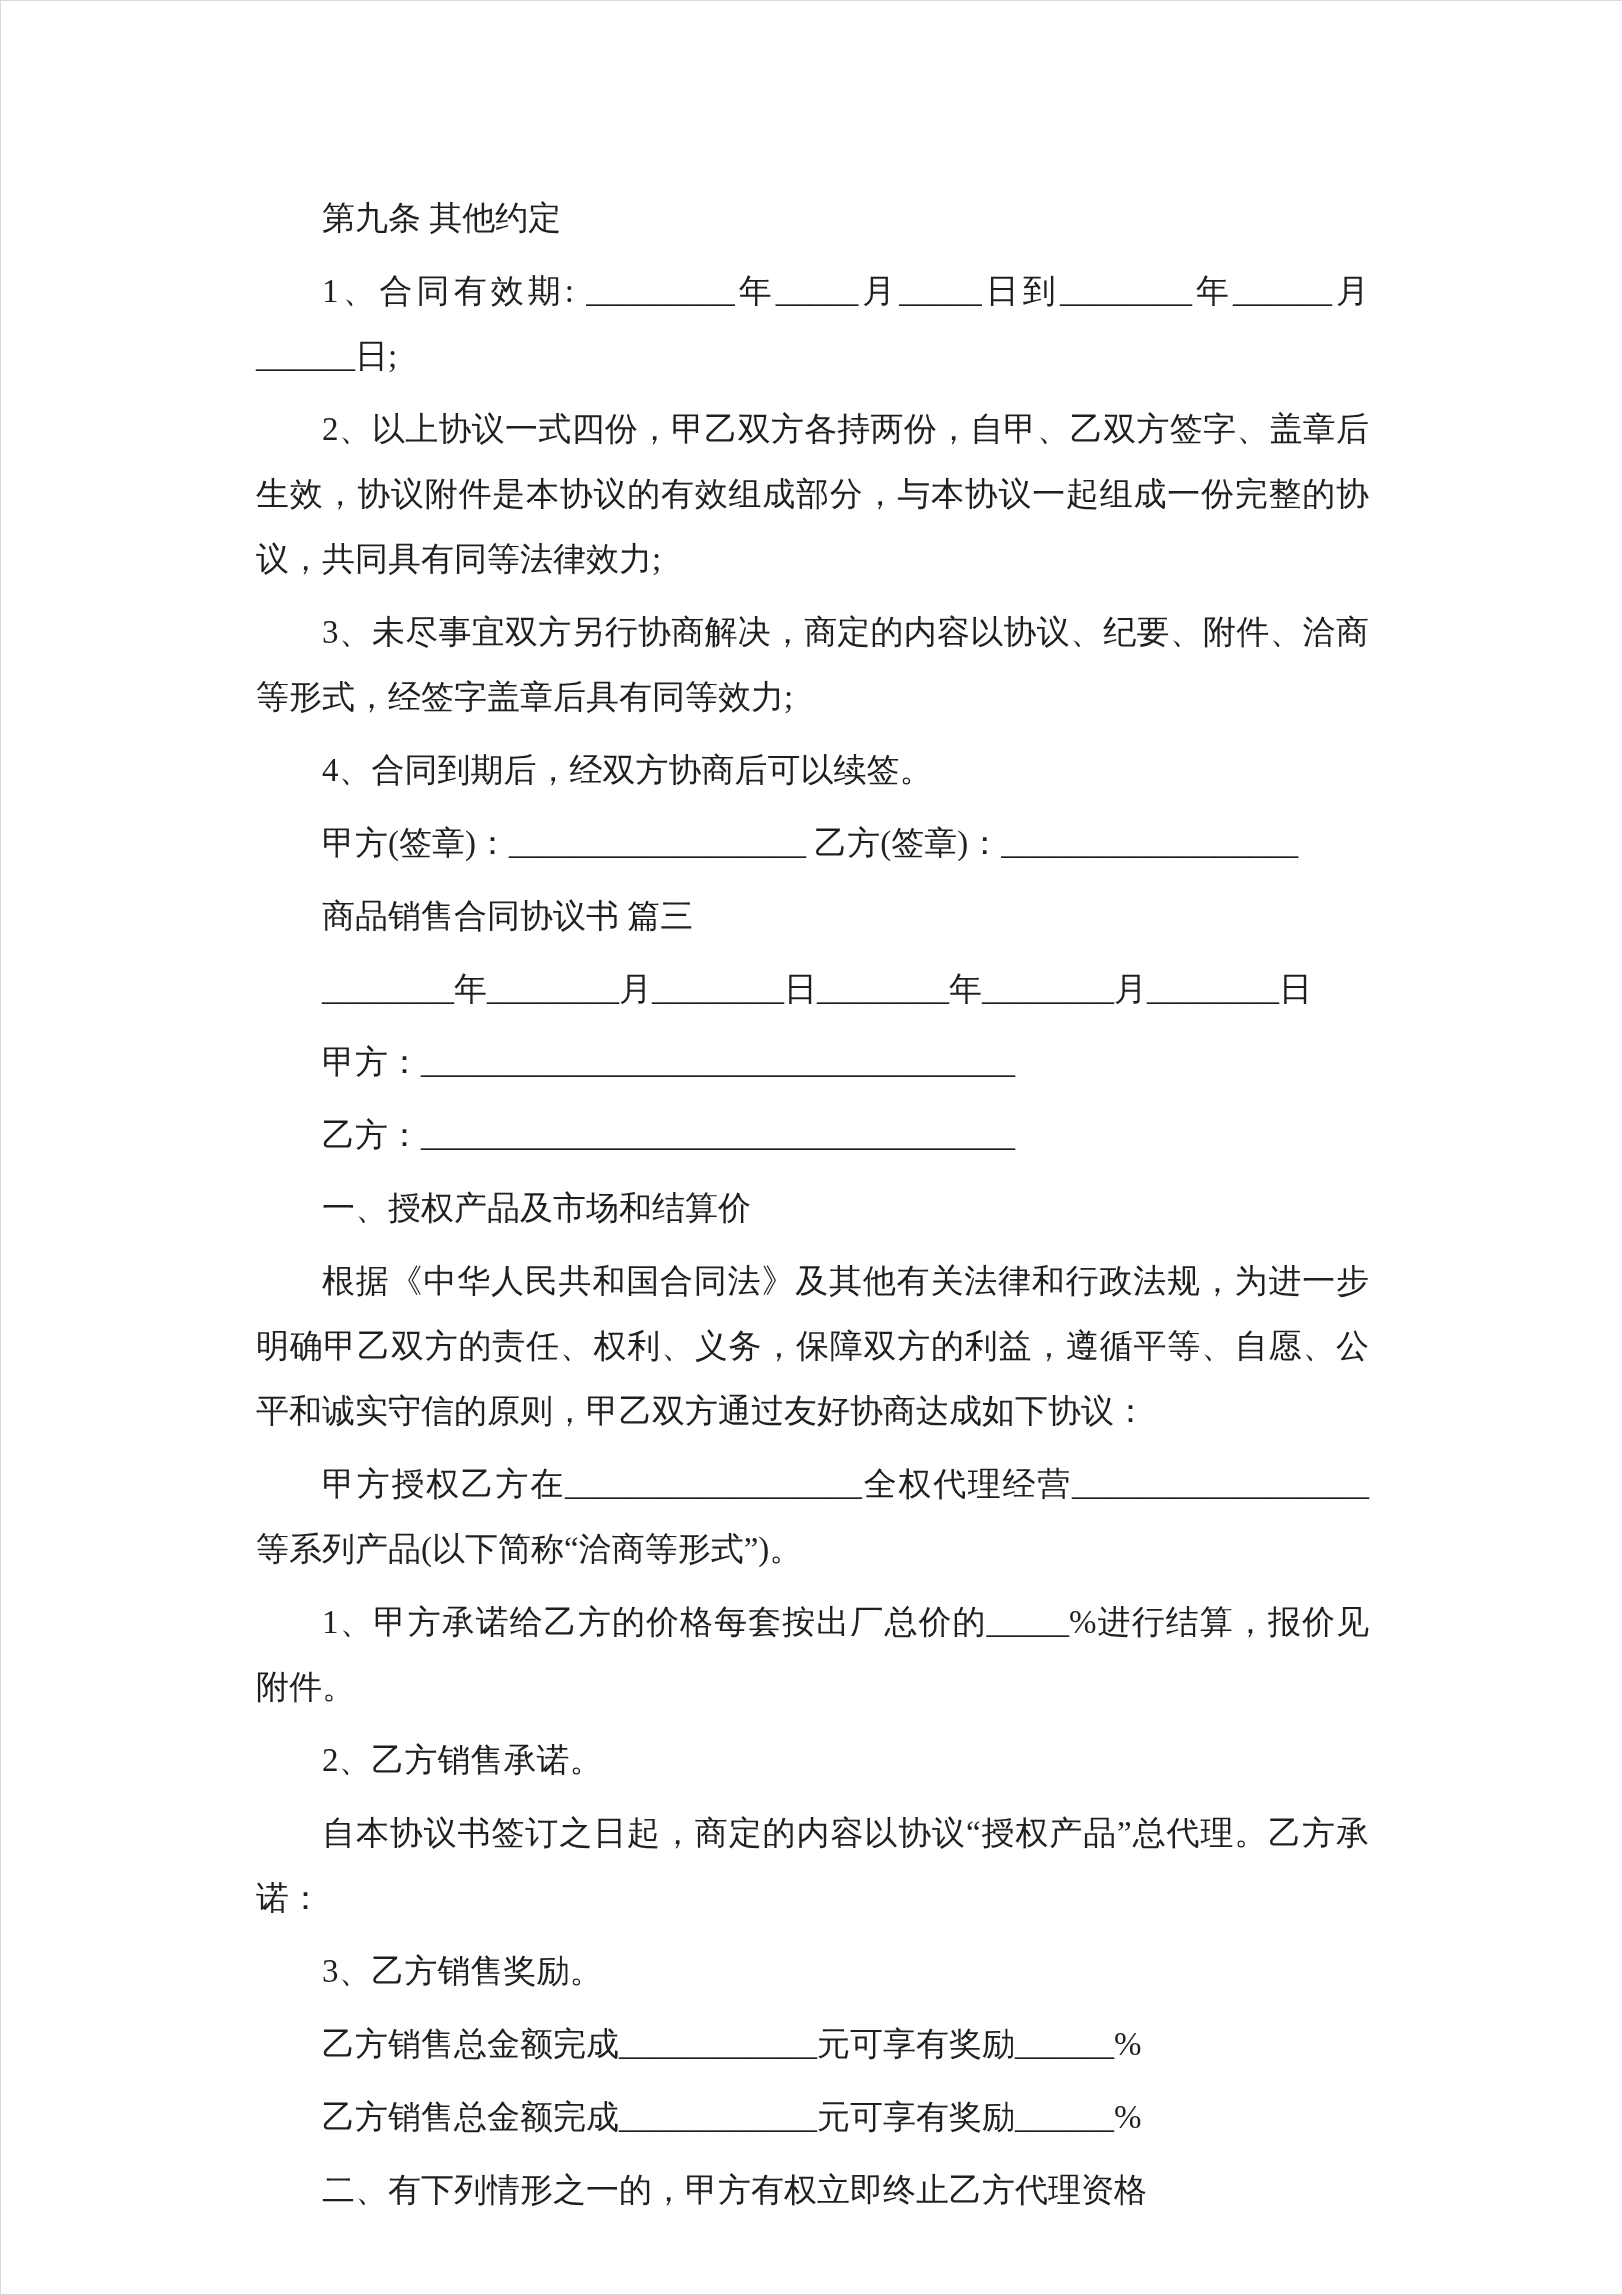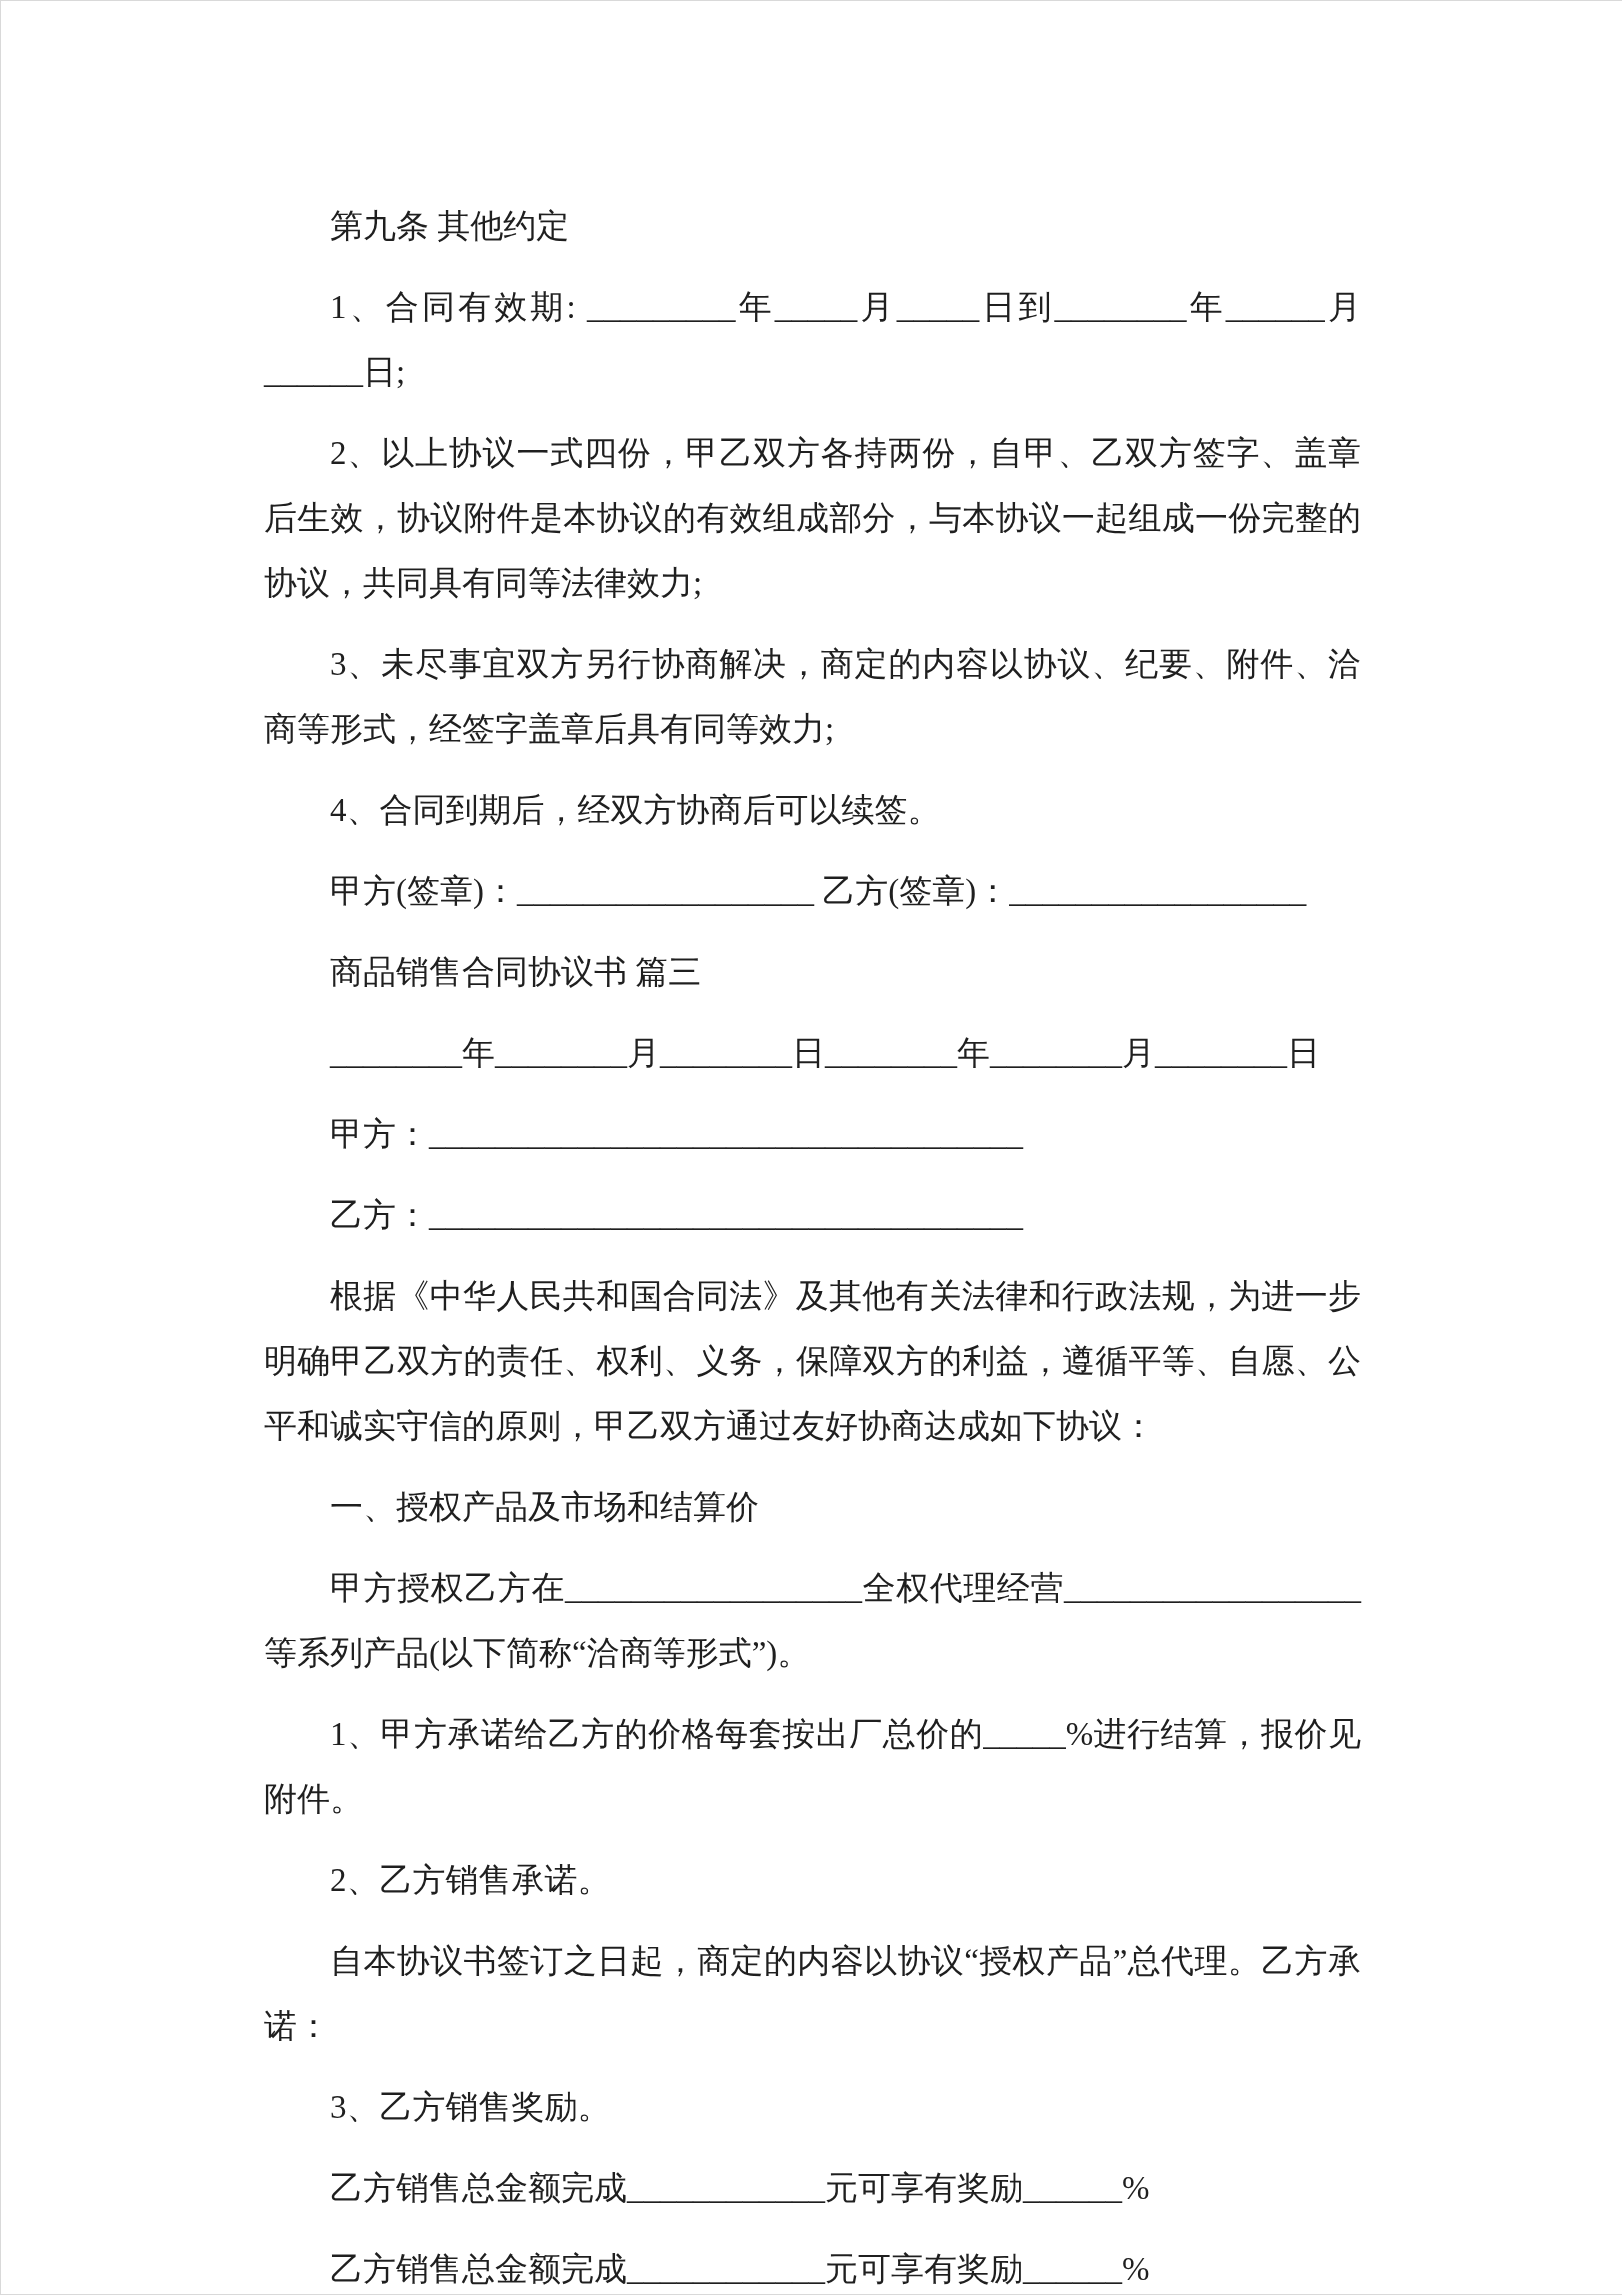--- a/index.html
+++ b/index.html
@@ -21,43 +21,43 @@
     left: 247px;
     top: 177px;
     width: 1129px;
     font-family: "Liberation Serif", "DejaVu Serif", serif;
     font-size: 33px;
     line-height: 65px;
     color: #1f1f1f;
     text-align: justify;
   }
   p.para {
-    margin: 16px;
+    margin: 8px;
     padding: 0;
     text-indent: 2em;
     word-break: normal;
   }
 </style>
 </head>
 <body>
 
 <div class="page">
   <div class="content">
     <p class="para">第九条 其他约定</p>
     <p class="para">1、合同有效期: _________年_____月_____日到________年______月______日;</p>
     <p class="para">2、以上协议一式四份，甲乙双方各持两份，自甲、乙双方签字、盖章后生效，协议附件是本协议的有效组成部分，与本协议一起组成一份完整的协议，共同具有同等法律效力;</p>
     <p class="para">3、未尽事宜双方另行协商解决，商定的内容以协议、纪要、附件、洽商等形式，经签字盖章后具有同等效力;</p>
     <p class="para">4、合同到期后，经双方协商后可以续签。</p>
     <p class="para">甲方(签章)：__________________ 乙方(签章)：__________________</p>
     <p class="para">商品销售合同协议书 篇三</p>
     <p class="para">________年________月________日________年________月________日</p>
     <p class="para">甲方：____________________________________</p>
     <p class="para">乙方：____________________________________</p>
+    <p class="para">一、授权产品及市场和结算价</p>
     <p class="para">根据《中华人民共和国合同法》及其他有关法律和行政法规，为进一步明确甲乙双方的责任、权利、义务，保障双方的利益，遵循平等、自愿、公平和诚实守信的原则，甲乙双方通过友好协商达成如下协议：</p>
-    <p class="para">一、授权产品及市场和结算价</p>
     <p class="para">甲方授权乙方在__________________全权代理经营__________________等系列产品(以下简称“洽商等形式”)。</p>
     <p class="para">1、甲方承诺给乙方的价格每套按出厂总价的_____%进行结算，报价见附件。</p>
     <p class="para">2、乙方销售承诺。</p>
     <p class="para">自本协议书签订之日起，商定的内容以协议“授权产品”总代理。乙方承诺：</p>
     <p class="para">3、乙方销售奖励。</p>
     <p class="para">乙方销售总金额完成____________元可享有奖励______%</p>
     <p class="para">乙方销售总金额完成____________元可享有奖励______%</p>
     <p class="para">二、有下列情形之一的，甲方有权立即终止乙方代理资格</p>
   </div>
 </div>

